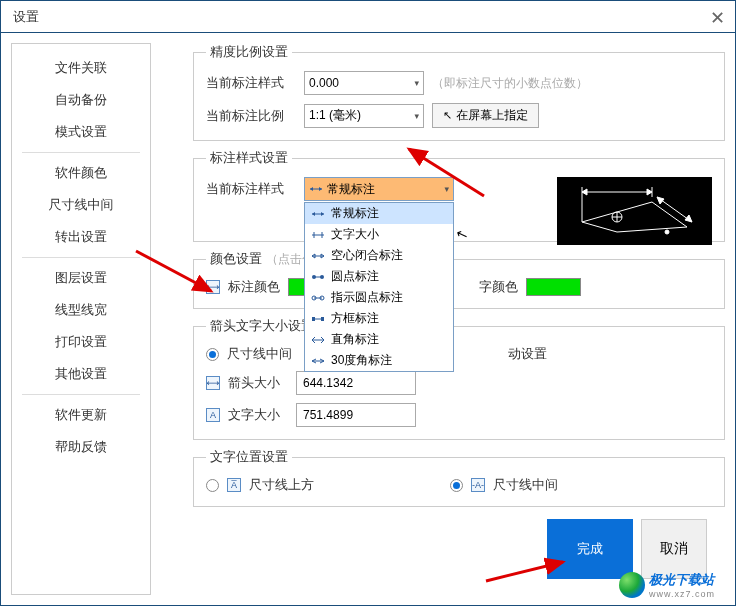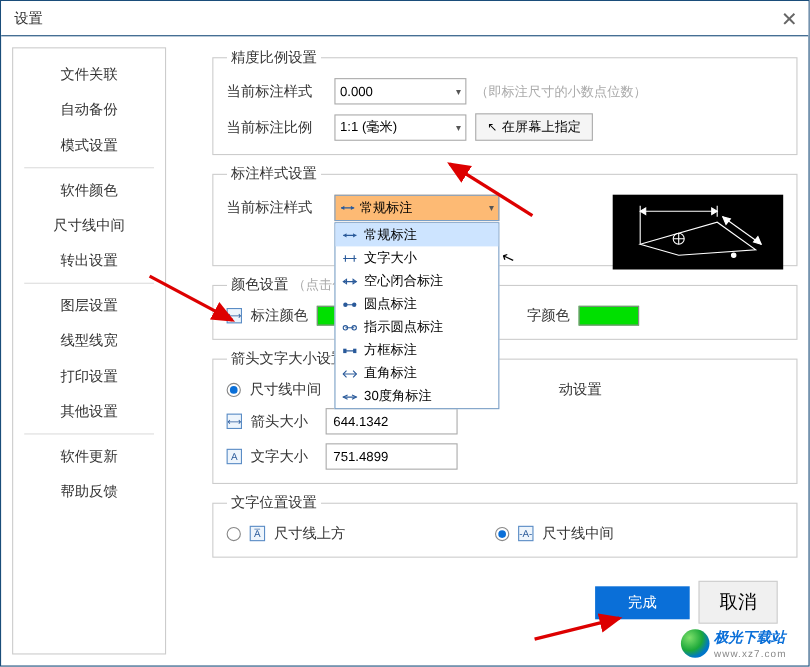--- a/index.html
+++ b/index.html
@@ -30,23 +30,23 @@
 .dd-item { display: flex; align-items: center; gap: 6px; padding: 2px 6px; font-size: 12px; cursor: pointer; }
 .dd-item.hover { background: #cde4ff; }
 .dd-ico { width: 14px; height: 10px; display: flex; align-items: center; justify-content: center; }
 .dd-ico svg { width: 14px; height: 10px; }
 .swatch { width: 55px; height: 18px; border: 1px solid #888; }
 .swatch.green { background: #00e000; }
 .sq-ico { width: 14px; height: 14px; border: 1px solid #5a8cc5; display: inline-flex; align-items: center; justify-content: center; font-size: 9px; color: #2a5a9a; background: #eef5fc; }
 .radio { width: 13px; height: 13px; border: 1px solid #888; border-radius: 50%; display: inline-flex; align-items: center; justify-content: center; }
 .radio.checked::after { content: ""; width: 7px; height: 7px; background: #0a6fd8; border-radius: 50%; }
 .txt-input { width: 120px; height: 24px; border: 1px solid #aaa; font-size: 12px; padding: 10px 6px; }
-.footer { position: absolute; bottom: 28px; right: 18px; display: flex; gap: 8px; align-items: center; }
+.footer { position: absolute; bottom: 16px; right: 18px; display: flex; gap: 8px; }
 .btn-primary { background: #0a6fd8; color: #fff; border: none; padding: 6px 30px; font-size: 13px; cursor: pointer; }
-.btn-cancel { background: #f0f0f0; border: 1px solid #ccc; padding: 7px 18px; font-size: 17px; cursor: pointer; }
+.btn-cancel { background: #f0f0f0; border: 1px solid #ccc; padding: 20px 18px; font-size: 14px; cursor: pointer; }
 .red-arrow { position: absolute; pointer-events: none; z-index: 20; }
 .watermark { position: absolute; bottom: 6px; right: 20px; display: flex; align-items: center; gap: 4px; z-index: 5; }
 .watermark .wm-ico { width: 26px; height: 26px; border-radius: 50%; background: radial-gradient(circle at 30% 30%, #7ee06b, #1ca83a 45%, #0076c8 70%); position: relative; }
 .watermark .wm-txt { font-size: 13px; color: #0a6fd8; font-style: italic; font-weight: bold; }
 .watermark .wm-sub { font-size: 9px; color: #888; display: block; letter-spacing: 1px; }
 .cursor-ptr { position: absolute; z-index: 15; font-size: 14px; color: #000; pointer-events: none; transform: rotate(-20deg); }
 .color-sep { color: #aaa; font-size: 12px; margin-left: 4px; }
 </style>
 </head>
 <body>

